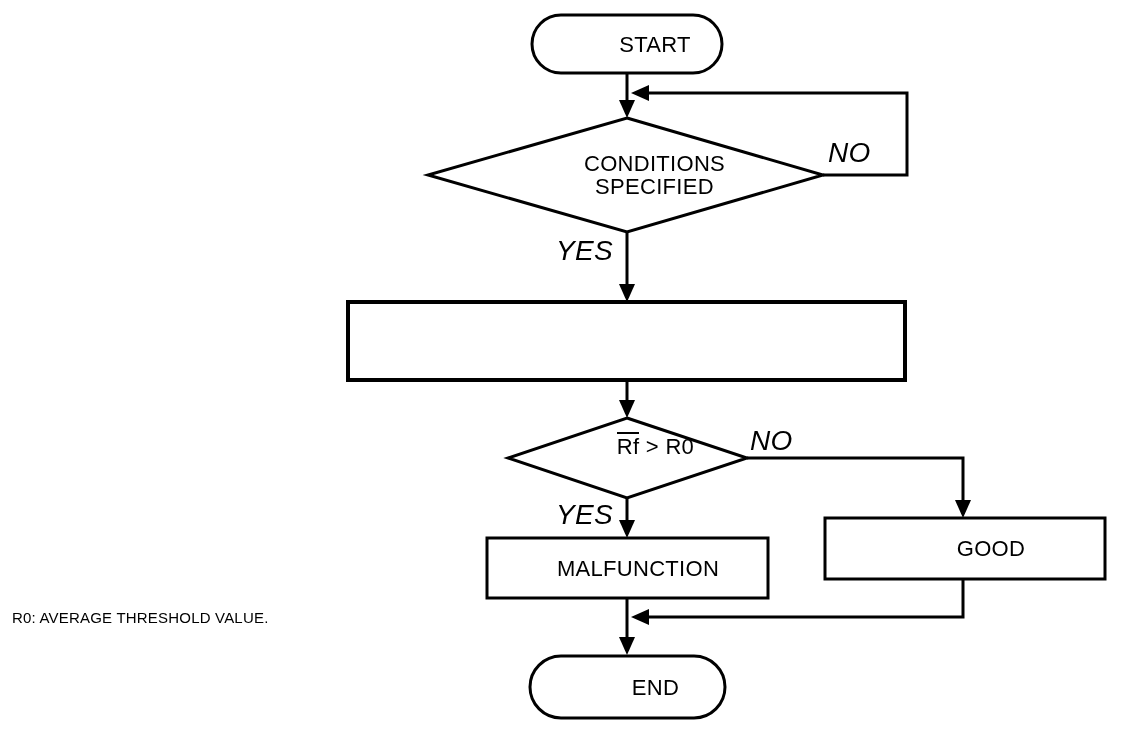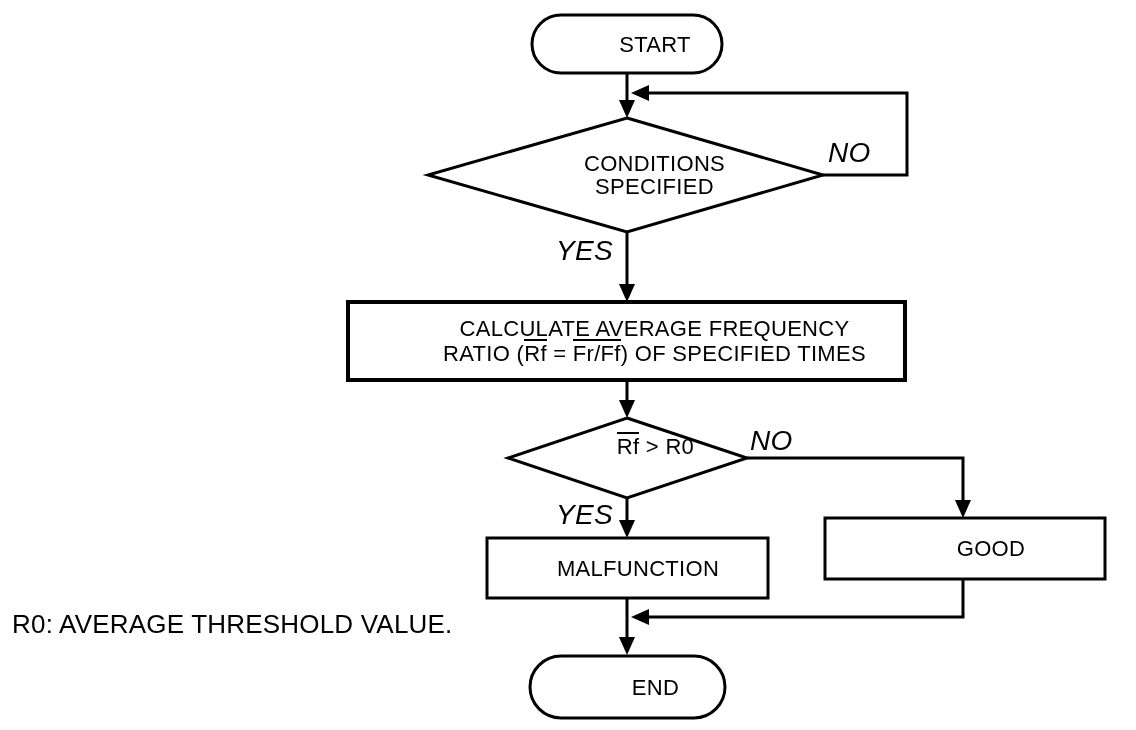--- a/index.html
+++ b/index.html
@@ -27,21 +27,21 @@
     position:absolute;
     font-size:28px;line-height:24px;
     letter-spacing:0.3px;
     white-space:pre;
     font-style:italic;
   }
   .align-right{text-align:right;}
   .ovl{border-top:2px solid #000000;}
   .footnote{
     position:absolute;
-    font-size:26px;letter-spacing:0.2px;
+    font-size:15px;letter-spacing:0.2px;
     white-space:pre;
   }
 </style>
 </head>
 <body>
 
 <div id="canvas">
 
   <svg id="wires" width="1136" height="730" viewBox="0 0 1136 730">
     <g fill="none" stroke="#000000" stroke-width="3">
@@ -88,24 +88,20 @@
     </g>
   </svg>
 
   <div class="node-text" style="left:532px;top:15px;width:190px;height:58px;">START</div>
 
   <div class="node-text" style="left:428px;top:118px;width:397px;height:114px;line-height:23px;">
     <span>CONDITIONS</span>
     <span>SPECIFIED</span>
   </div>
 
-  <div class="node-text" style="left:348px;top:302px;width:557px;height:78px;line-height:25px;">
-    <span>CALCULATE AVERAGE FREQUENCY</span>
-    <span><span>RATIO (</span><span class="ovl">Rf</span><span> = </span><span class="ovl">Fr/Ff</span><span>) OF SPECIFIED TIMES</span></span>
-  </div>
 
   <div class="node-text" style="left:508px;top:406px;width:239px;height:80px;">
     <span><span class="ovl">Rf</span><span> &gt; R0</span></span>
   </div>
 
   <div class="node-text" style="left:487px;top:538px;width:246px;height:60px;">MALFUNCTION</div>
 
   <div class="node-text" style="left:825px;top:518px;width:276px;height:61px;">GOOD</div>
 
   <div class="node-text" style="left:530px;top:656px;width:195px;height:62px;">END</div>

